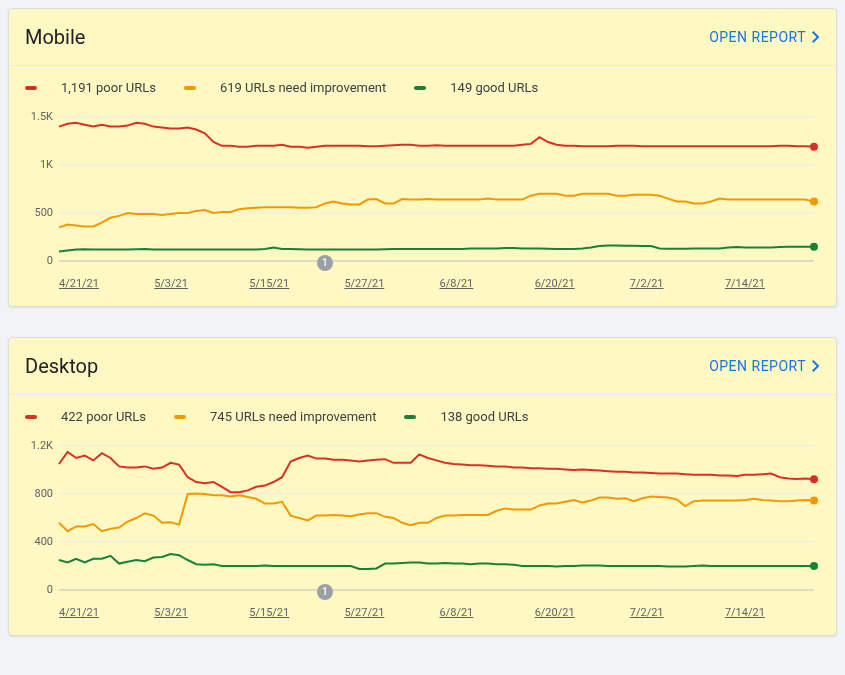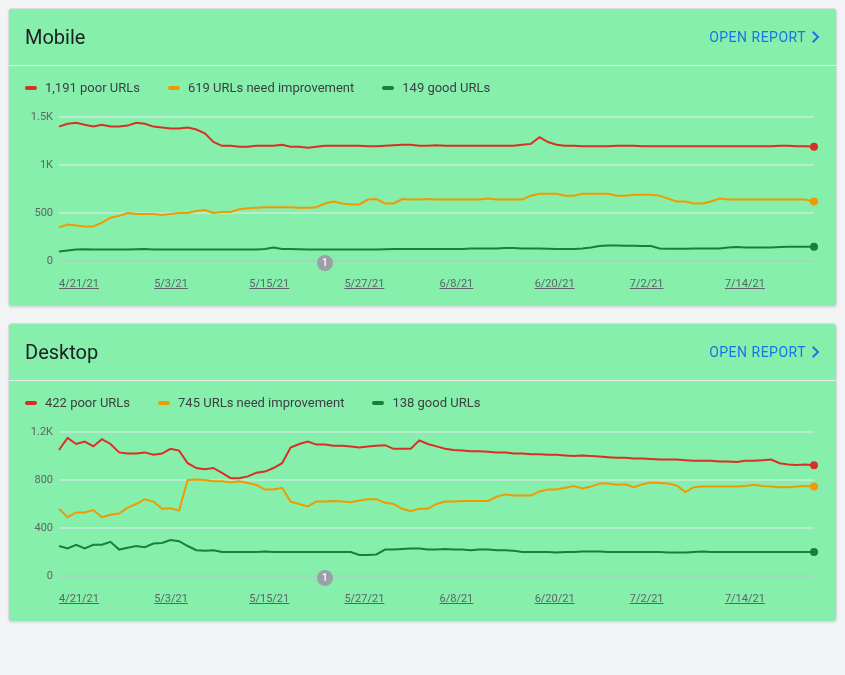--- a/index.html
+++ b/index.html
@@ -5,24 +5,24 @@
     * { margin: 0; padding: 0; box-sizing: border-box; }
     body {
       font-family: Roboto, "Helvetica Neue", Arial, sans-serif;
       background: #f1f3f4;
       padding: 8px;
       width: 845px;
       font-size: 14px;
       color: #202124;
     }
     .card {
-      background: #86efac;
+      background: #fef9c3;
       border: 1px solid #dadce0;
       border-radius: 4px;
-      margin-bottom: 16px;
+      margin-bottom: 30px;
       box-shadow: 0 1px 2px rgba(60,64,67,.1);
     }
     .card-header {
       display: flex;
       justify-content: space-between;
       align-items: center;
       padding: 16px 16px 8px 16px;
     }
     .card-title {
       font-size: 20px;
@@ -48,21 +48,21 @@
     }
     .legend {
       display: flex;
       gap: 28px;
       padding: 14px 16px 6px 16px;
       flex-wrap: wrap;
     }
     .legend-item {
       display: flex;
       align-items: center;
-      gap: 8px;
+      gap: 24px;
       font-size: 13px;
       color: #3c4043;
     }
     .legend-swatch {
       width: 12px;
       height: 4px;
       border-radius: 2px;
     }
     .chart-wrap {
       position: relative;

